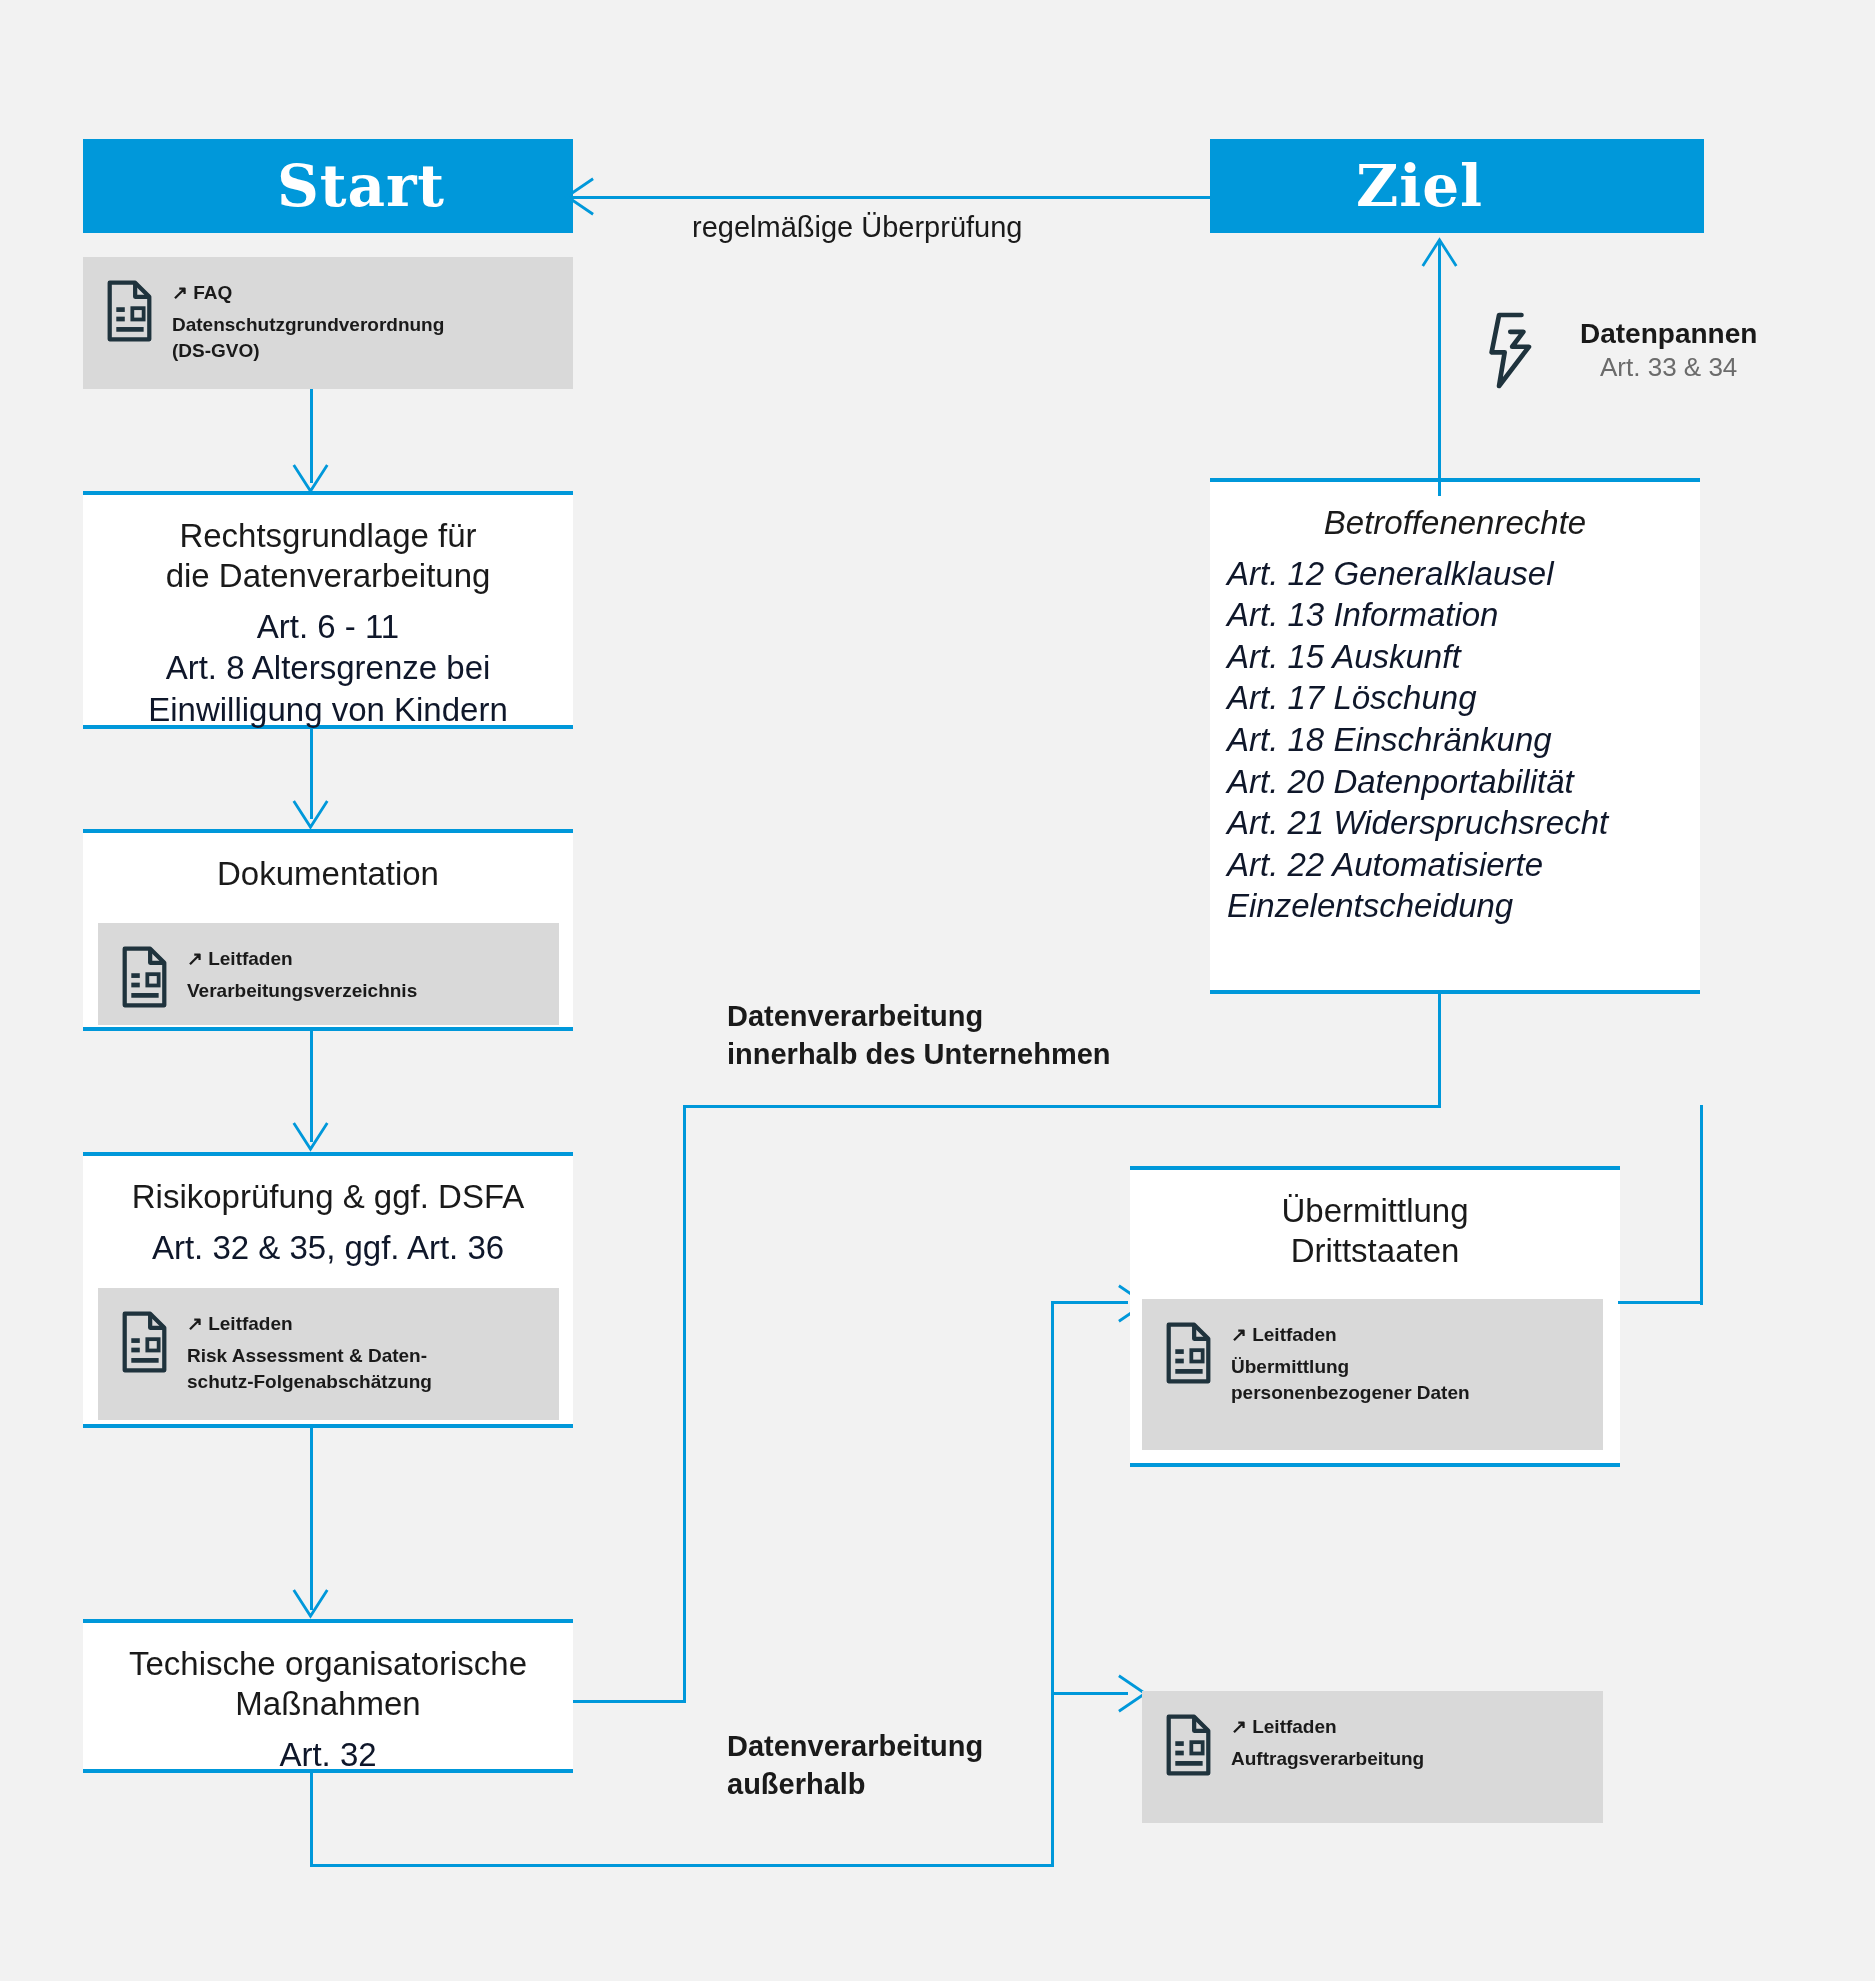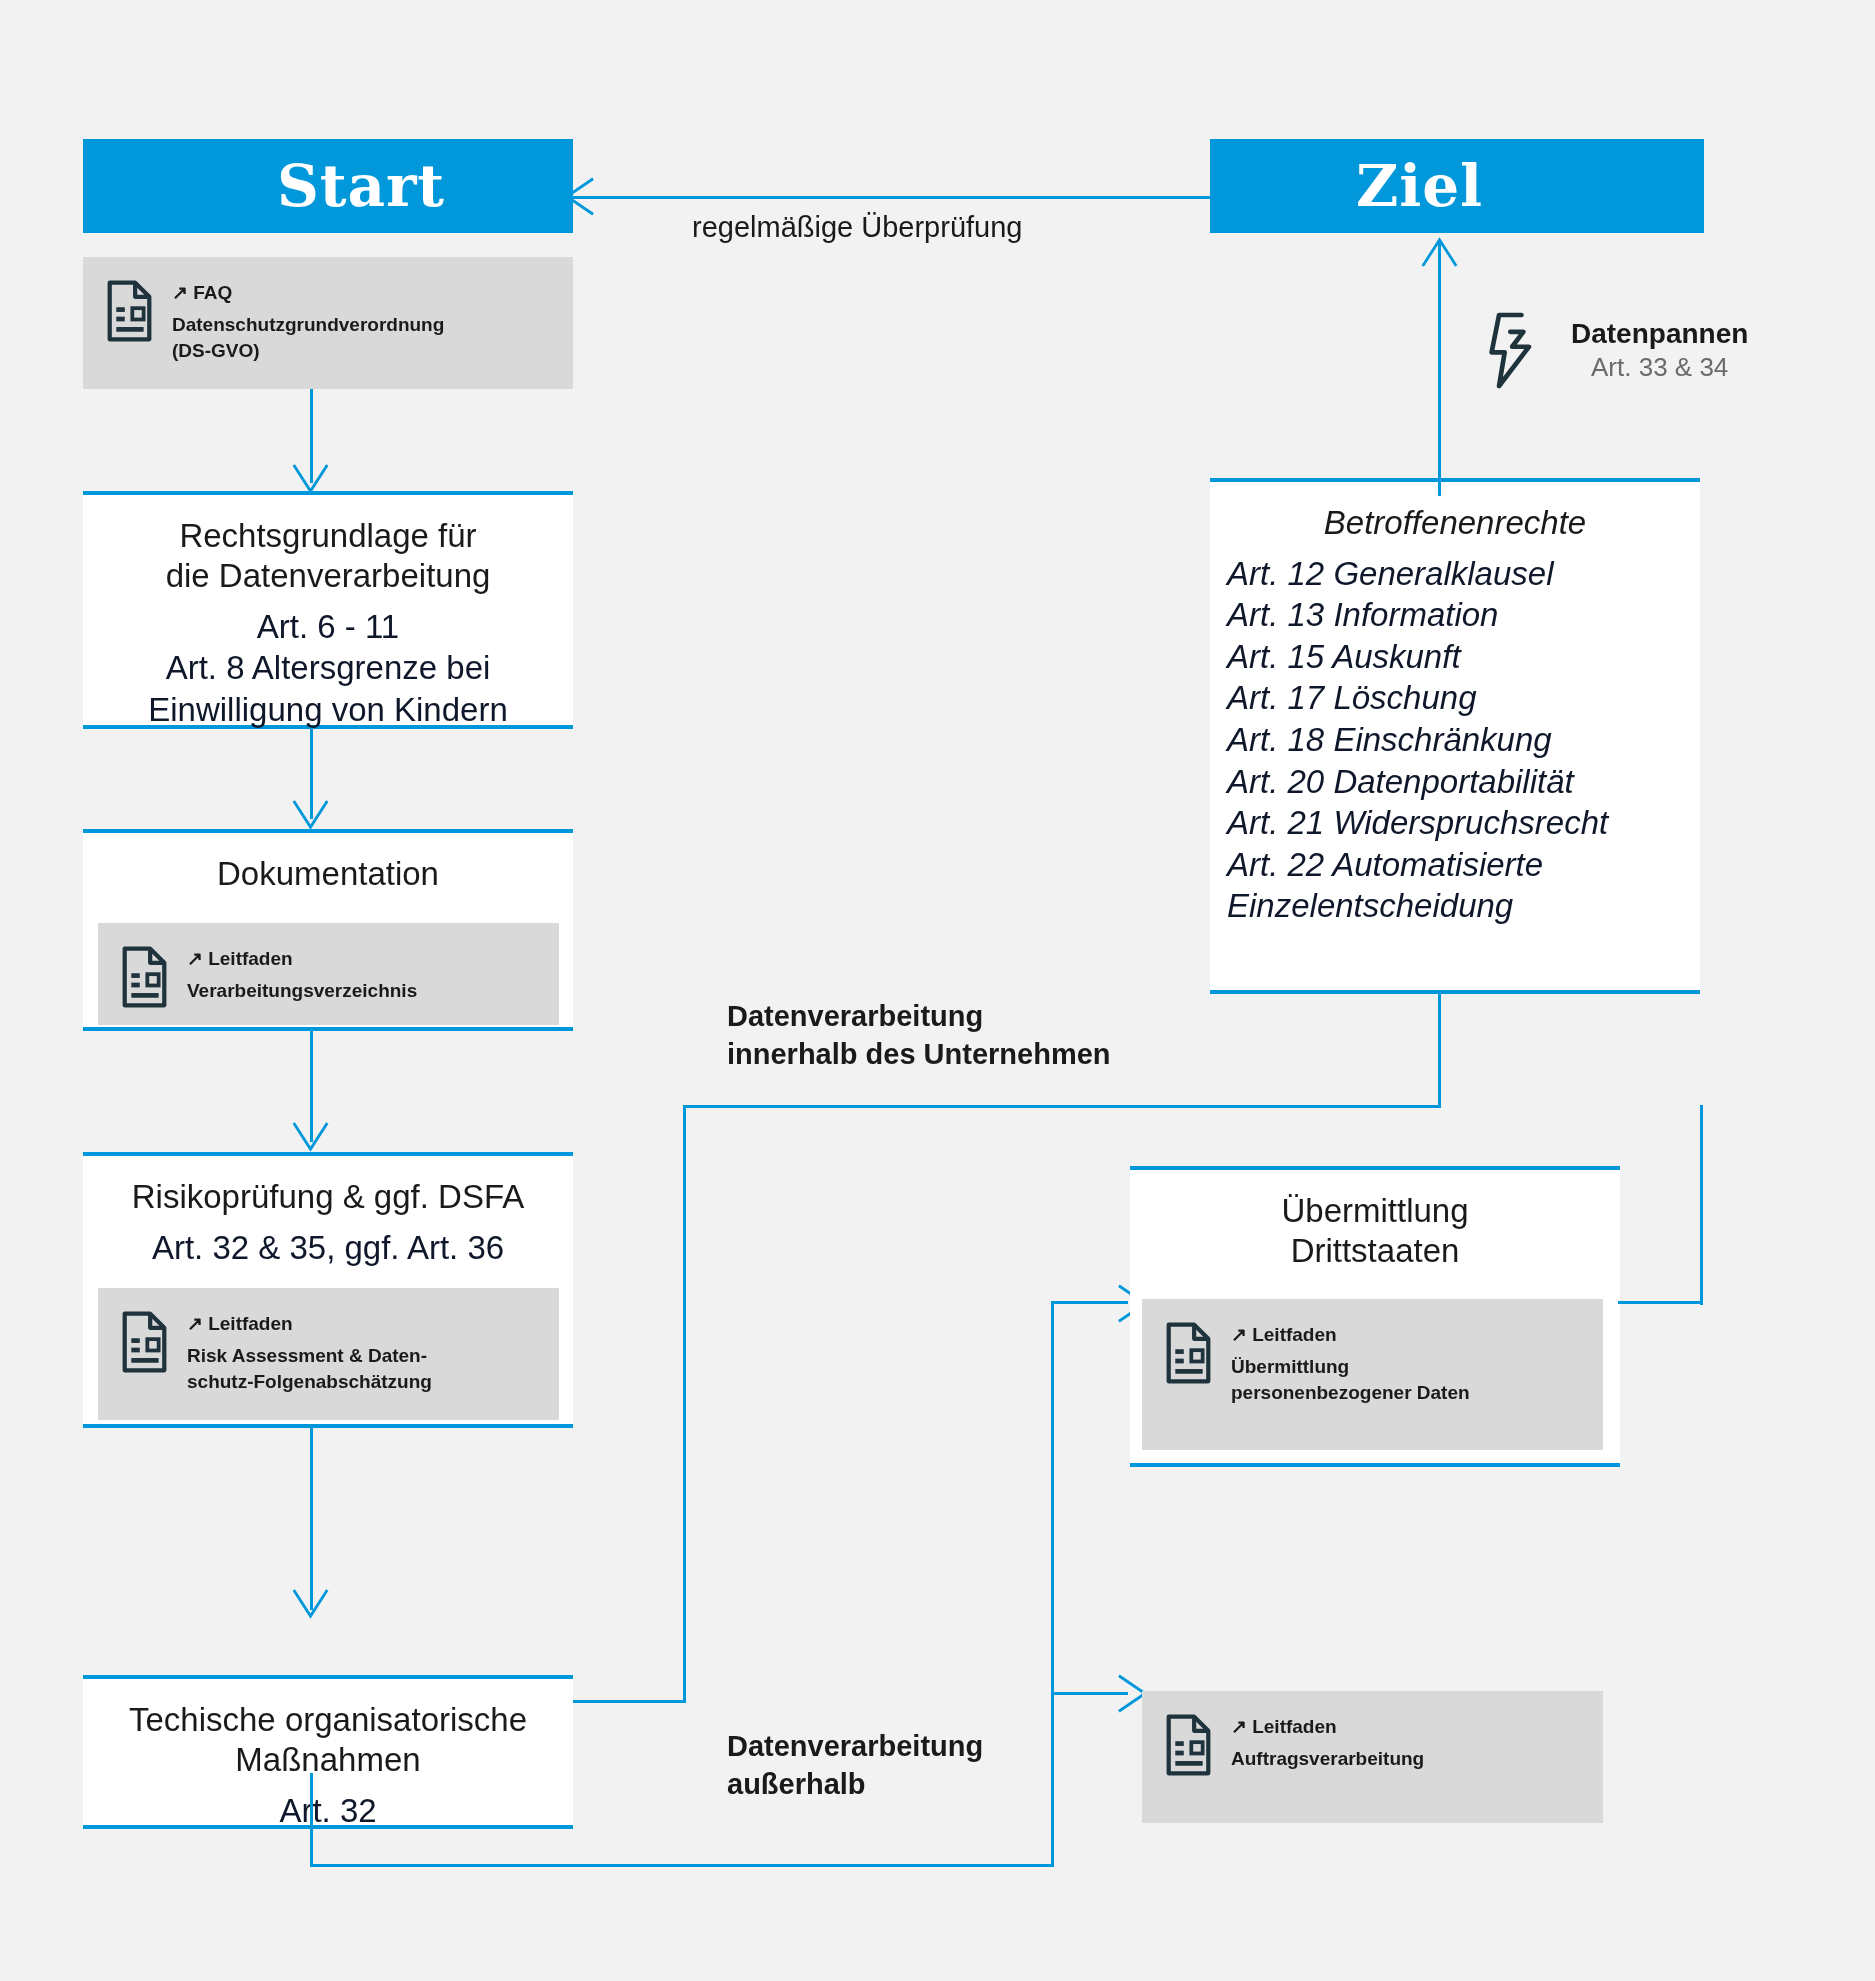--- a/index.html
+++ b/index.html
@@ -52,21 +52,21 @@
     font-size: 19px; font-weight: 700; color: #1a1a1a;
     line-height: 1.32; white-space: nowrap;
   }
   .card-line.first { margin-bottom: 7.5px; }
 
   .doc-icon { flex: 0 0 auto; width: 51px; height: 66px; }
   .bolt-icon { width: 56px; height: 79px; }
 
   
   .anno {
-    position: absolute; display: flex; align-items: center; gap: 29px;
+    position: absolute; display: flex; align-items: center; gap: 38px;
   }
   .anno-text .t1 { font-size: 28px; font-weight: 700; color: #1a1a1a; line-height: 1.2; }
   .anno-text .t2 { font-size: 26px; color: #6b6b6b; line-height: 1.25; text-align: center; }
 
   
   .h-line, .v-line { position: absolute; background: #0098da; }
   .h-line { height: 2.8px; }
   .v-line { width: 2.8px; }
   .arrowhead { position: absolute; }
 
@@ -190,21 +190,21 @@
       <div class="card-line">Risk Assessment &amp; Daten-</div>
       <div class="card-line">schutz-Folgenabschätzung</div>
     </div>
   </div>
 
   <div class="v-line" style="left:310px; top:1428px; height:182px;"></div>
   <svg class="arrowhead" style="left:290px; top:1586px;" width="41" height="36" viewBox="0 0 44 38">
     <polyline points="4,4 22,32 40,4" fill="none" stroke="#0098da" stroke-width="3"></polyline>
   </svg>
 
-  <div class="box" style="left:83px; top:1675px; width:490px; height:154px;">
+  <div class="box" style="left:83px; top:1619px; width:490px; height:154px;">
     <div class="box-title">Techische organisatorische</div>
     <div class="box-title" style="padding-top:0;">Maßnahmen</div>
     <div class="box-sub">Art. 32</div>
   </div>
 
   <div class="h-line" style="left:573px; top:1700px; width:113px;"></div>
   <div class="v-line" style="left:683px; top:1105px; height:598px;"></div>
   <div class="h-line" style="left:683px; top:1105px; width:758px;"></div>
   <div class="v-line" style="left:1438px; top:944px; height:163px;"></div>
   <svg class="arrowhead" style="left:1419px; top:937px;" width="41" height="36" viewBox="0 0 44 38">

